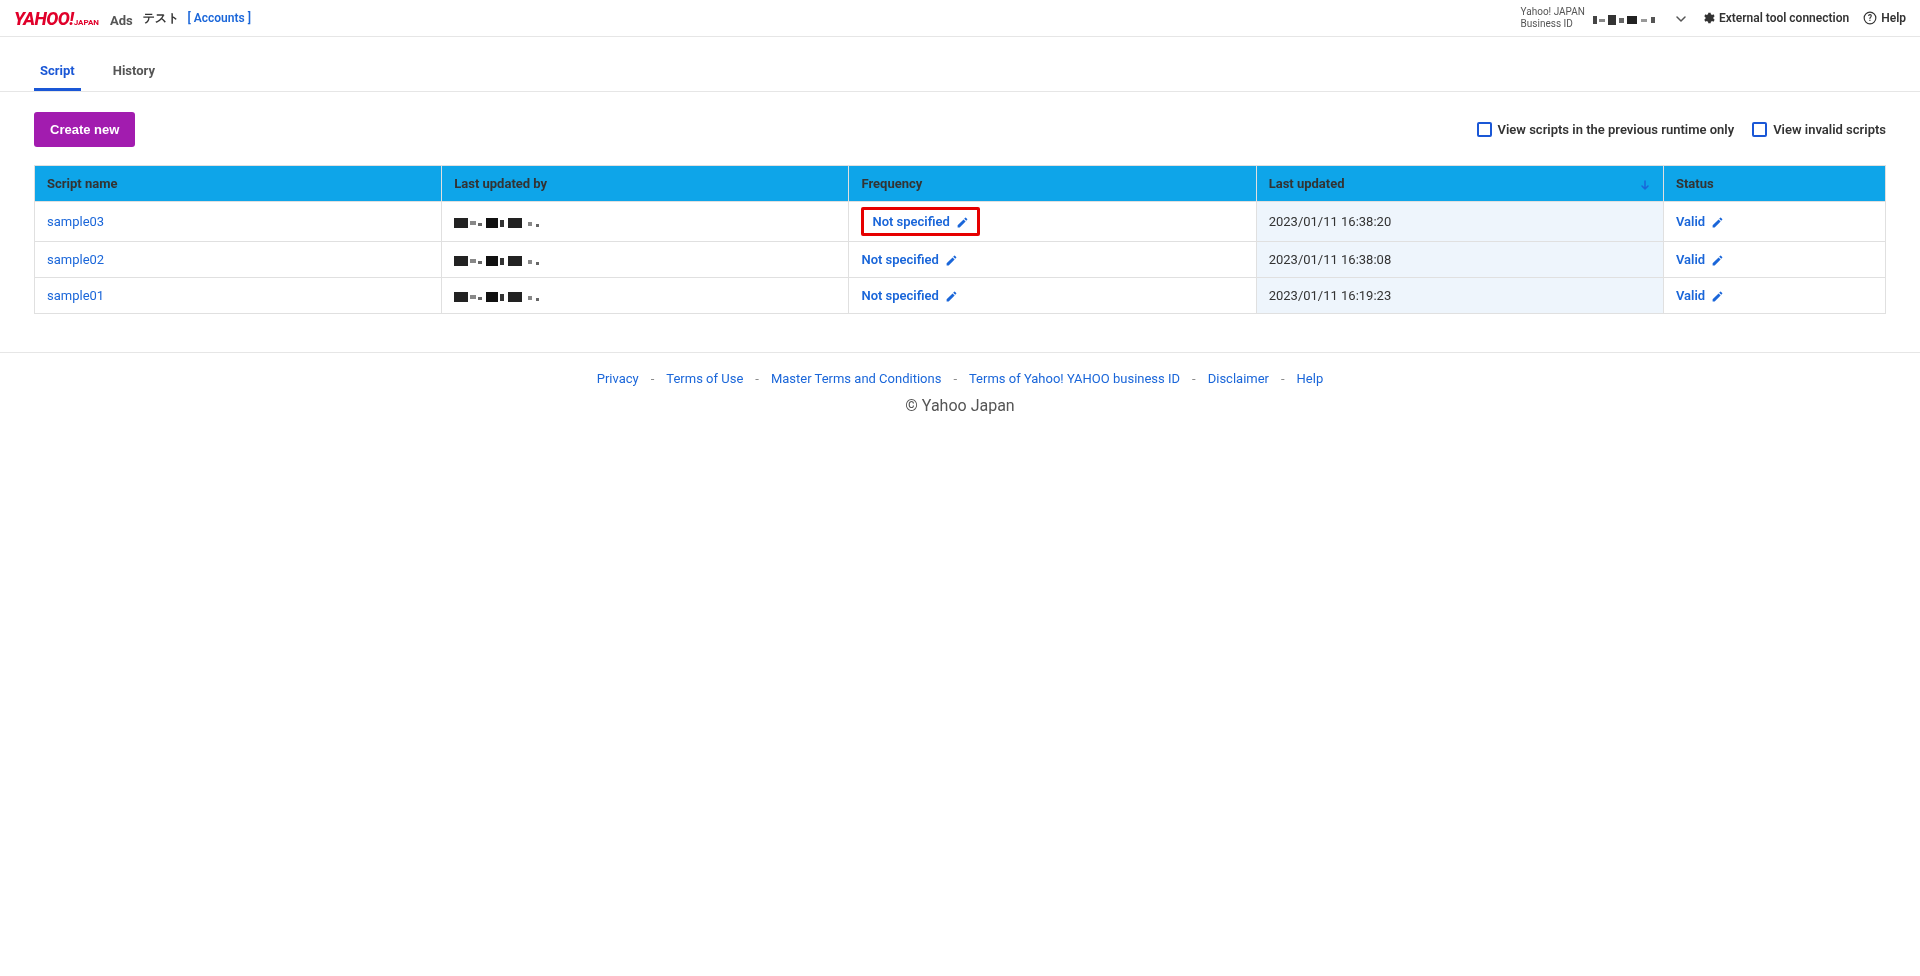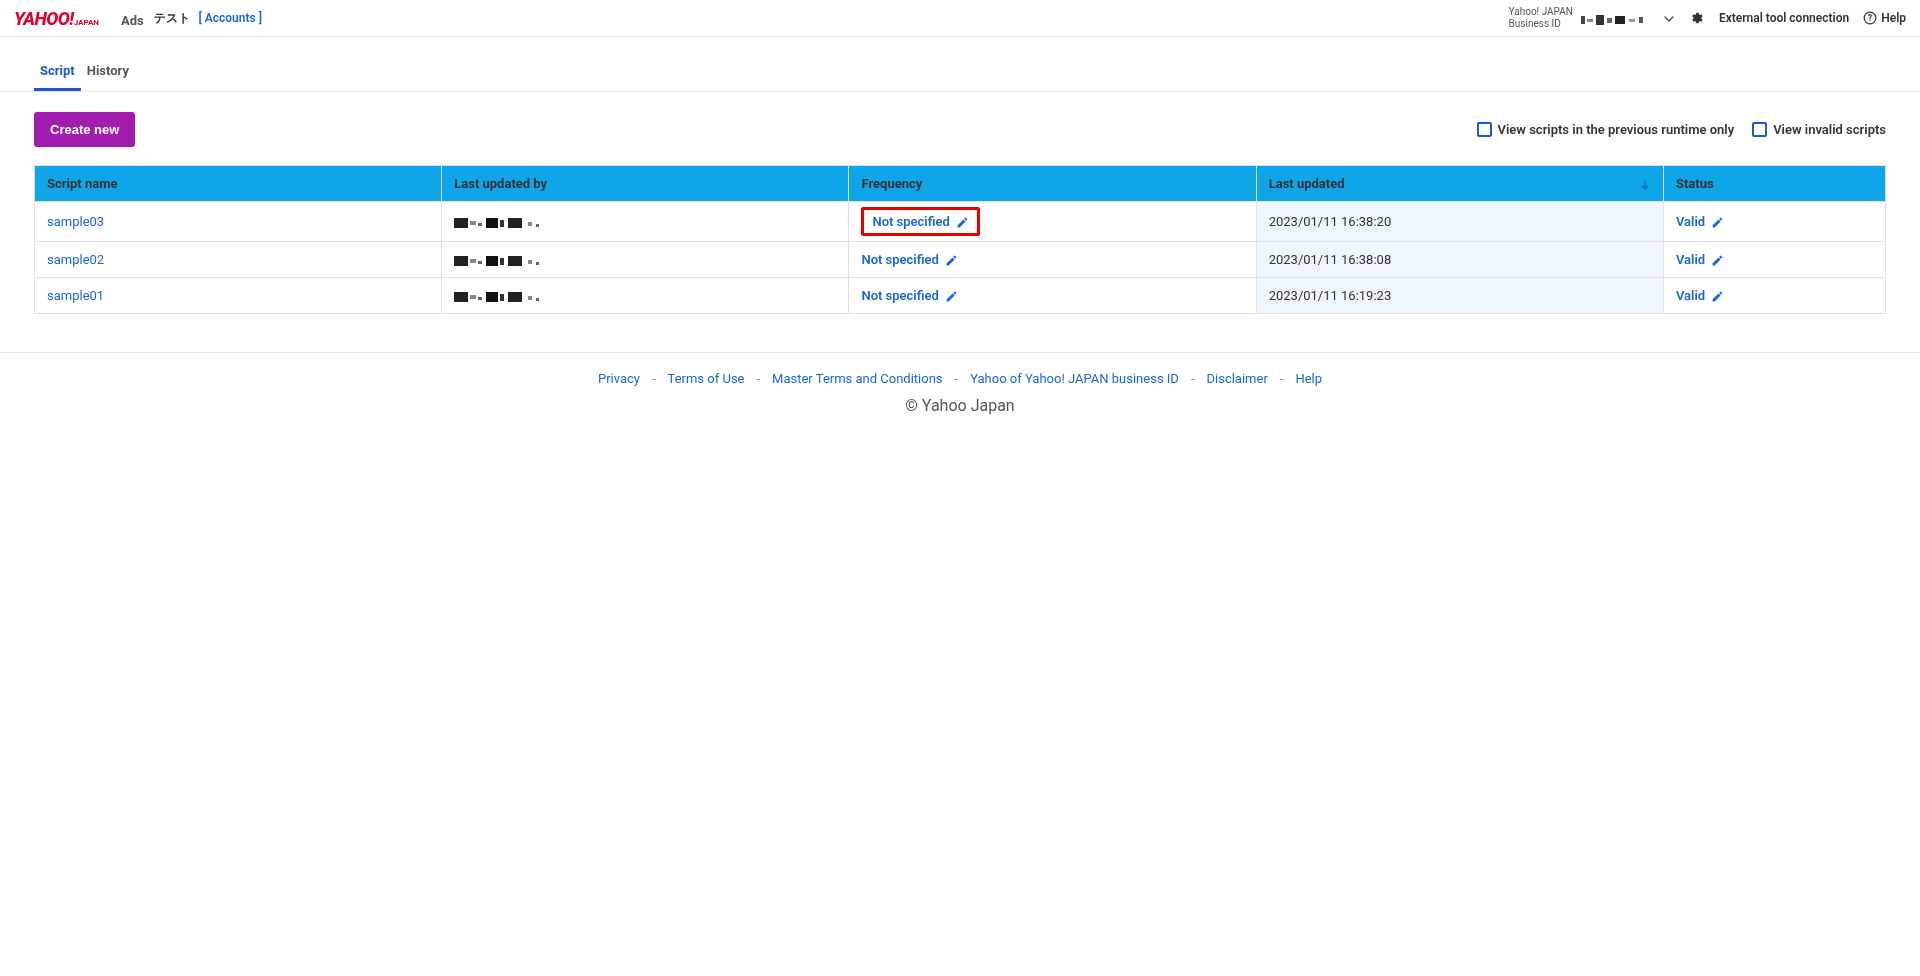--- a/index.html
+++ b/index.html
@@ -4,36 +4,36 @@
 <style>
   * { box-sizing: border-box; }
   html, body { margin: 0; padding: 0; font-family: -apple-system, BlinkMacSystemFont, "Segoe UI", Roboto, Arial, sans-serif; font-size: 13px; color: #333; background: #fff; }
   a { color: #1a66d9; text-decoration: none; }
 
   
   .topbar { display: flex; align-items: center; padding: 6px 14px; border-bottom: 1px solid #e6e6e6; }
   .logo-group { display: flex; align-items: baseline; gap: 2px; }
   .logo-yahoo { color: #e0002a; font-weight: 800; font-style: italic; font-size: 18px; letter-spacing: -0.5px; }
   .logo-japan { color: #e0002a; font-weight: 700; font-size: 8px; margin-left: -2px; }
-  .logo-ads { color: #555; font-weight: 700; font-size: 13px; margin-left: 20px; }
+  .logo-ads { color: #555; font-weight: 700; font-size: 13px; margin-left: 9px; }
   .top-test { margin-left: 10px; font-size: 12px; font-weight: 600; color: #333; }
   .top-accounts { margin-left: 8px; font-size: 12px; font-weight: 600; color: #1a66d9; }
 
   .topbar-right { margin-left: auto; display: flex; align-items: center; gap: 14px; }
   .biz-id-block { display: flex; align-items: center; gap: 8px; }
   .biz-id-label { font-size: 10px; line-height: 12px; color: #555; text-align: left; }
   .biz-id-value { width: 70px; height: 14px; }
   .chevron-down { margin-left: 4px; }
-  .gear-link { display: flex; align-items: flex-start; gap: 16px; font-size: 12px; font-weight: 600; color: #333; }
+  .gear-link { display: flex; align-items: flex-start; gap: 4px; font-size: 12px; font-weight: 600; color: #333; }
   .help-link { display: flex; align-items: center; gap: 4px; font-size: 12px; font-weight: 600; color: #333; }
 
   
   .sub-header { padding: 16px 34px 0 34px; border-bottom: 1px solid #e6e6e6; }
   .page-title { font-size: 18px; font-weight: 700; margin: 0 0 14px 0; color: #222; }
-  .tabs { display: flex; }
+  .tabs { display: flex; gap: 26px; }
   .tab { padding: 10px 6px; font-size: 13px; font-weight: 700; color: #555; border-bottom: 3px solid transparent; cursor: pointer; }
   .tab.active { color: #1a57d6; border-bottom-color: #1a57d6; }
 
   
   .content { padding: 20px 34px 28px 34px; }
   .toolbar { display: flex; align-items: center; margin-bottom: 18px; }
   .btn-primary { background: #a21caf; color: #fff; border: none; border-radius: 3px; padding: 10px 16px; font-size: 13px; font-weight: 700; cursor: pointer; }
   .filters { margin-left: auto; display: flex; align-items: center; gap: 18px; }
   .checkbox-wrap { display: flex; align-items: center; gap: 6px; font-size: 13px; font-weight: 600; color: #333; cursor: pointer; }
   .chk { width: 15px; height: 15px; border: 2px solid #1a57d6; border-radius: 2px; display: inline-block; }
@@ -257,20 +257,20 @@
 </div>
 
 <div class="footer">
   <div class="footer-links" id="footer-links">
       <a href="#">Privacy</a>
       <span class="sep">-</span>
       <a href="#">Terms of Use</a>
       <span class="sep">-</span>
       <a href="#">Master Terms and Conditions</a>
       <span class="sep">-</span>
-      <a href="#">Yahoo of Yahoo! JAPAN business ID</a>
+      <a href="#">Terms of Yahoo! YAHOO business ID</a>
       <span class="sep">-</span>
       <a href="#">Disclaimer</a>
       <span class="sep">-</span>
       <a href="#">Help</a>
     </div>
   <div class="copyright">© Yahoo Japan</div>
 </div>
 
 </body></html>

